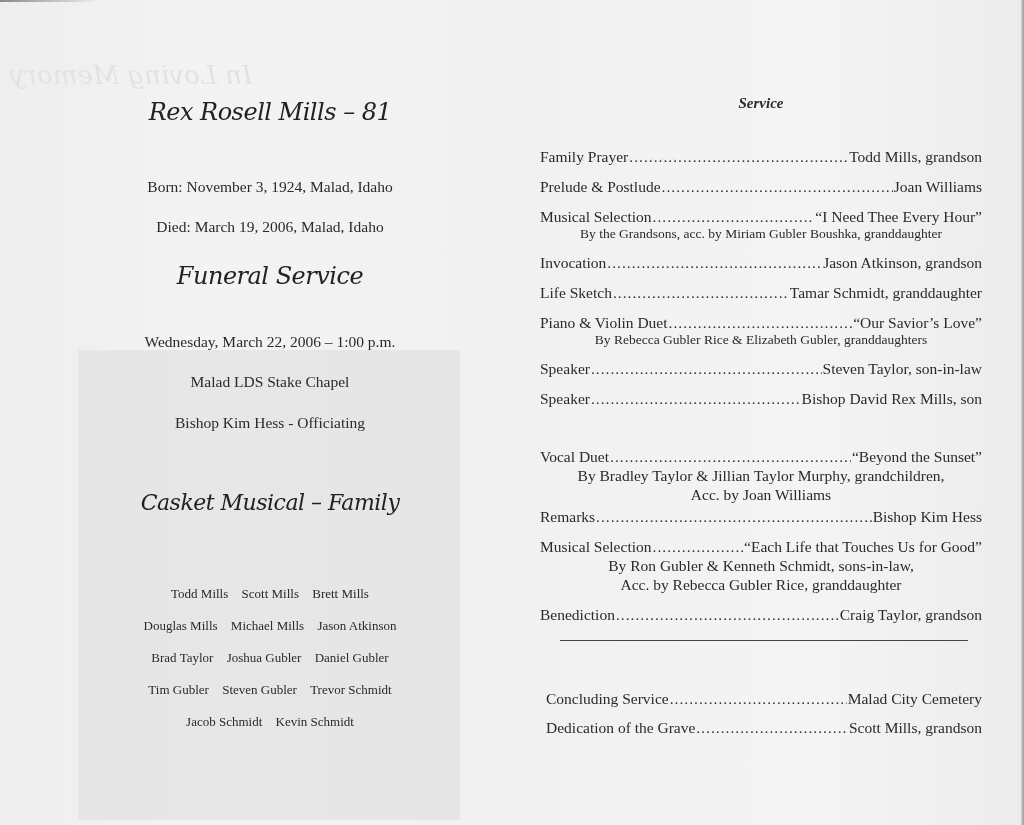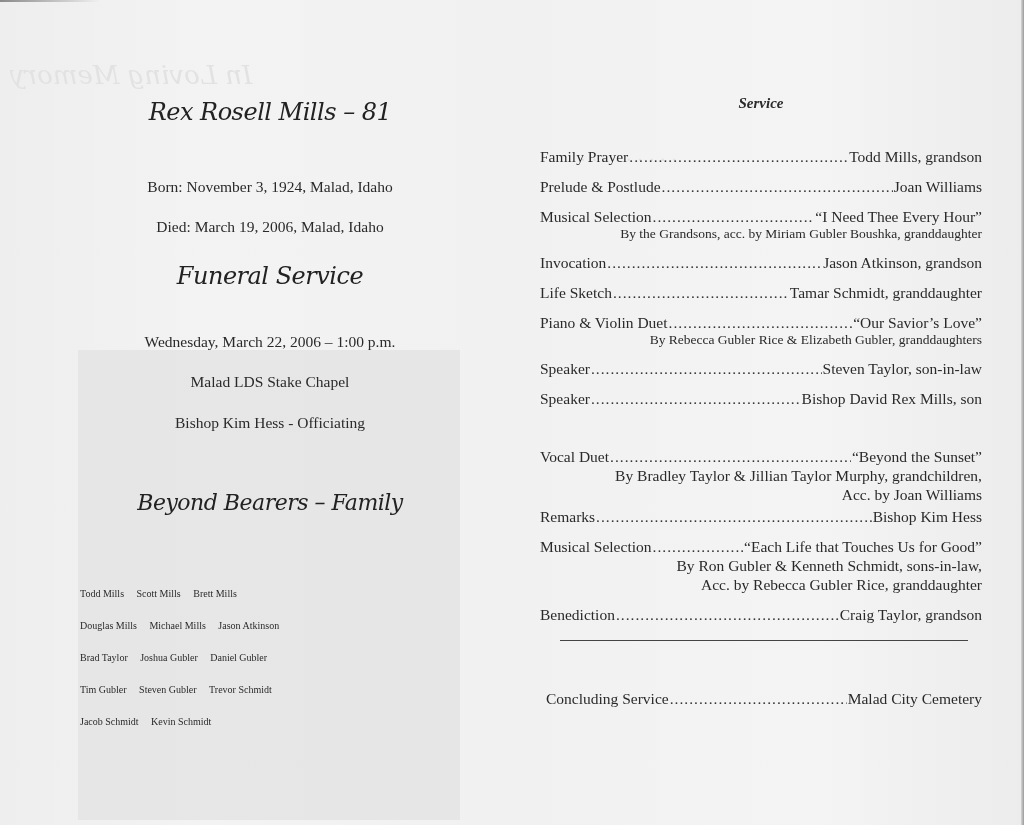--- a/index.html
+++ b/index.html
@@ -86,22 +86,22 @@
     .service-place { top: 373px; }
     .service-officiating { top: 414px; }
     .bearers {
       position: absolute;
       left: 0; right: 0;
       top: 584px;
     }
     .bearer-row {
       height: 32px;
       line-height: 20px;
-      font-size: 10px;
-      text-align: left;
+      font-size: 13px;
+      text-align: center;
       white-space: nowrap;
     }
     .bearer-row span + span { margin-left: 10px; }
 
     
     .right-page {
       position: absolute;
       left: 540px;
       top: 0;
       width: 442px;
@@ -137,21 +137,21 @@
       overflow: hidden;
       color: #333;
       margin: 0 1px;
       letter-spacing: 1px;
     }
     .prog-dots::before {
       content: "..................................................................................................................................................";
     }
     .prog-value { flex: 0 0 auto; }
     .prog-sub {
-      text-align: right;
+      text-align: center;
       font-size: 13.5px;
       line-height: 16px;
       white-space: nowrap;
     }
     .prog-sub.large {
       font-size: 15.5px;
       line-height: 19px;
     }
     .rule {
       position: absolute;
@@ -182,21 +182,21 @@
   <div class="left-page">
     <div class="script title-name">Rex Rosell Mills – 81</div>
     <div class="info-line born">Born: November 3, 1924, Malad, Idaho</div>
     <div class="info-line died">Died: March 19, 2006, Malad, Idaho</div>
 
     <div class="script title-funeral">Funeral Service</div>
     <div class="info-line service-date">Wednesday, March  22, 2006 – 1:00 p.m.</div>
     <div class="info-line service-place">Malad LDS Stake Chapel</div>
     <div class="info-line service-officiating">Bishop Kim Hess - Officiating</div>
 
-    <div class="script title-casket">Beyond Bearers – Family</div>
+    <div class="script title-casket">Casket Musical – Family</div>
 
     <div class="bearers">
       <div class="bearer-row">
         <span>Todd Mills</span>
         <span>Scott Mills</span>
         <span>Brett Mills</span>
       </div>
       <div class="bearer-row">
         <span>Douglas Mills</span>
         <span>Michael Mills</span>
@@ -318,15 +318,22 @@
     <div class="rule"></div>
 
     <div class="concluding">
       <div class="prog-item">
         <div class="prog-line">
           <span class="prog-label">Concluding Service</span>
           <span class="prog-dots"></span>
           <span class="prog-value">Malad City Cemetery</span>
         </div>
       </div>
+      <div class="prog-item">
+        <div class="prog-line">
+          <span class="prog-label">Dedication of the Grave</span>
+          <span class="prog-dots"></span>
+          <span class="prog-value">Scott Mills, grandson</span>
+        </div>
+      </div>
     </div>
   </div>
 </div>
 
 </body></html>

